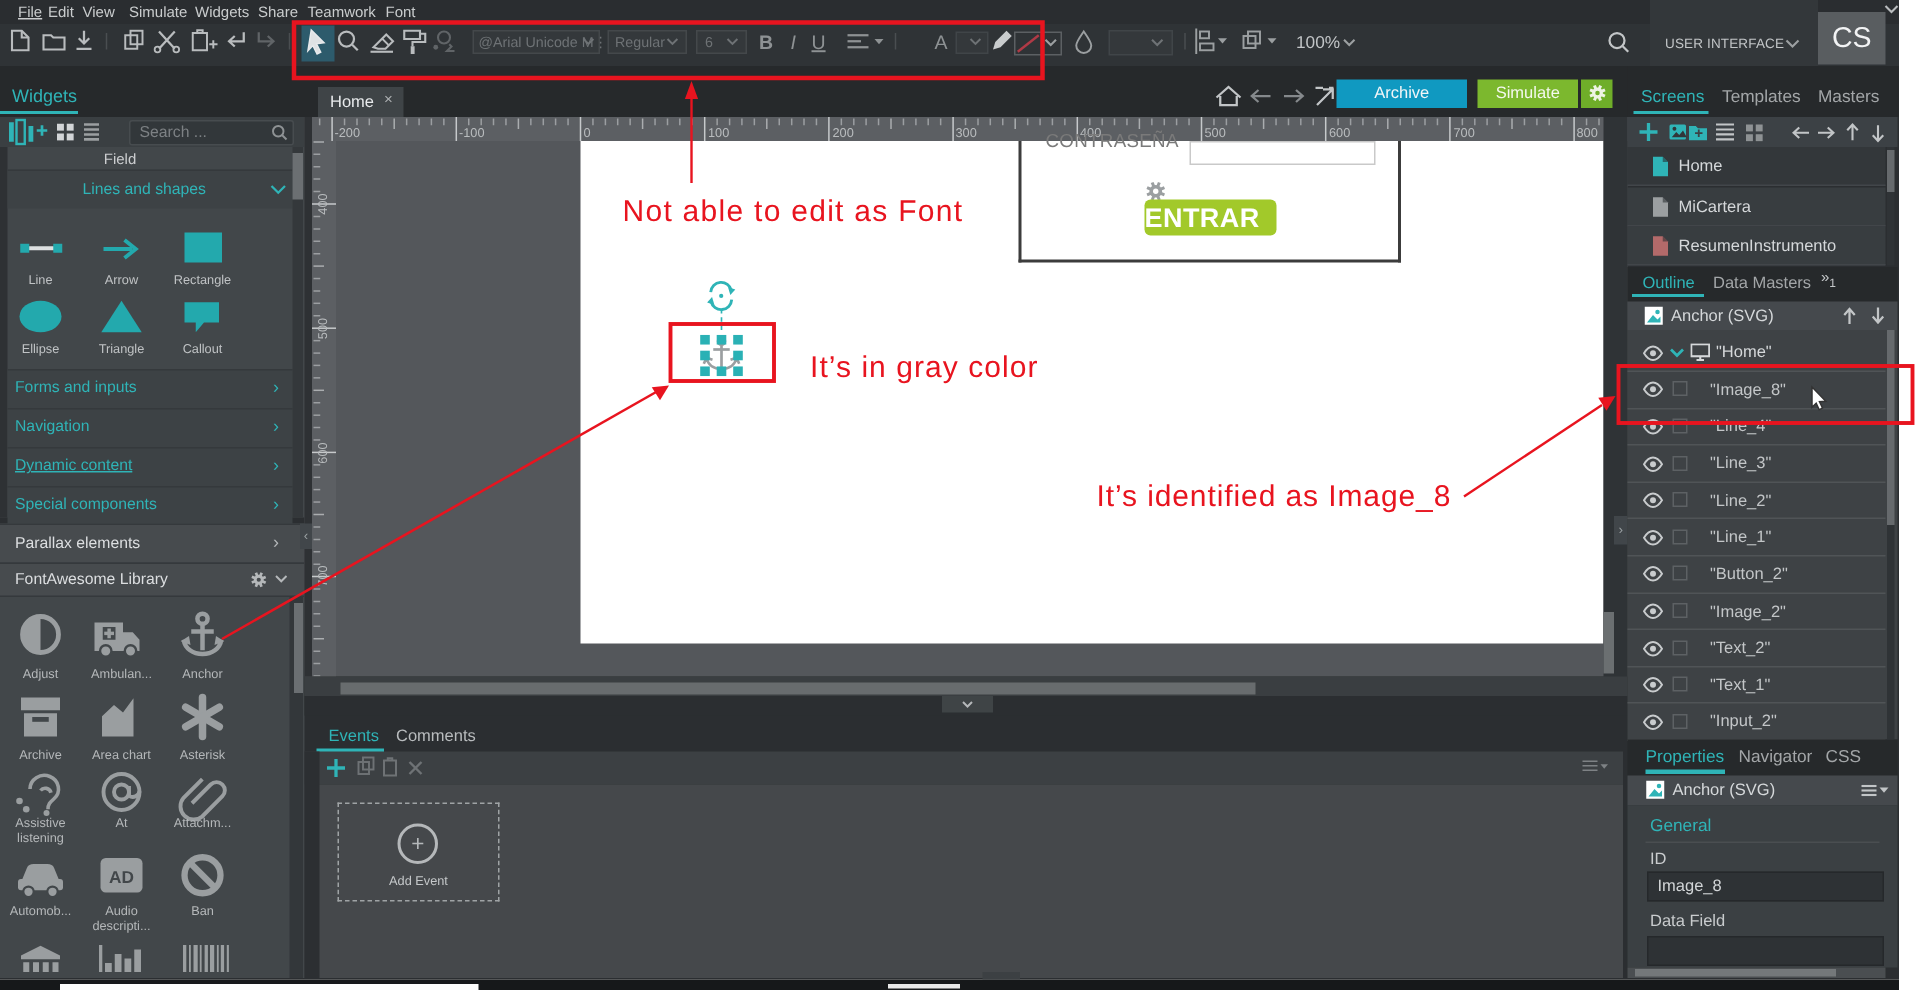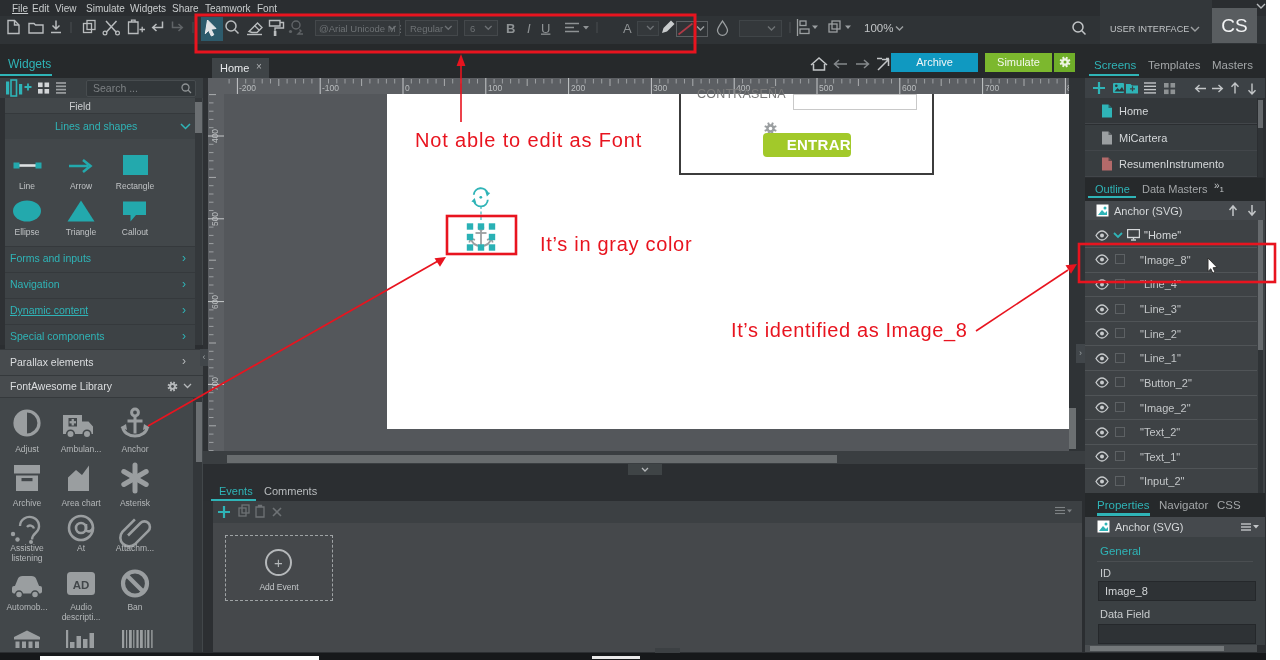--- a/index.html
+++ b/index.html
@@ -304,21 +304,21 @@
       <line x1="6" y1="6" x2="3.90" y2="10.97" stroke="#eef4e4" stroke-width="2"></line>
       <line x1="6" y1="6" x2="1.00" y2="8.03" stroke="#eef4e4" stroke-width="2"></line>
       <line x1="6" y1="6" x2="1.03" y2="3.90" stroke="#eef4e4" stroke-width="2"></line>
       <line x1="6" y1="6" x2="3.97" y2="1.00" stroke="#eef4e4" stroke-width="2"></line>
       <line x1="6" y1="6" x2="8.10" y2="1.03" stroke="#eef4e4" stroke-width="2"></line>
       <line x1="6" y1="6" x2="11.00" y2="3.97" stroke="#eef4e4" stroke-width="2"></line>
       <circle cx="6" cy="6" r="3.6" fill="#eef4e4"></circle>
       <circle cx="6" cy="6" r="1.5" fill="#6fae29"></circle>
     </svg>
   <div class="abs" style="left:203px;top:78px;width:882px;height:373px;background:#54575b;"></div>
-  <div class="abs" style="left:208px;top:78px;width:877px;height:16px;background:#5c5f63;overflow:hidden;padding-left:16px;"><svg width="877" height="16" viewBox="0 0 877 16" font-family="Liberation Sans">
+  <div class="abs" style="left:208px;top:78px;width:877px;height:16px;background:#5c5f63;overflow:hidden;"><svg width="877" height="16" viewBox="0 0 877 16" font-family="Liberation Sans">
         <line x1="5.1" y1="1" x2="5.1" y2="5.5" stroke="#9b9ea1"></line>
         <line x1="13.4" y1="0" x2="13.4" y2="16" stroke="#c6c9cb"></line>
         <line x1="21.7" y1="1" x2="21.7" y2="5.5" stroke="#9b9ea1"></line>
         <line x1="30.0" y1="1" x2="30.0" y2="5.5" stroke="#9b9ea1"></line>
         <line x1="38.2" y1="1" x2="38.2" y2="5.5" stroke="#9b9ea1"></line>
         <line x1="46.5" y1="1" x2="46.5" y2="5.5" stroke="#9b9ea1"></line>
         <line x1="54.8" y1="1" x2="54.8" y2="8" stroke="#aaadaf"></line>
         <line x1="63.1" y1="1" x2="63.1" y2="5.5" stroke="#9b9ea1"></line>
         <line x1="71.4" y1="1" x2="71.4" y2="5.5" stroke="#9b9ea1"></line>
         <line x1="79.6" y1="1" x2="79.6" y2="5.5" stroke="#9b9ea1"></line>
@@ -490,21 +490,21 @@
         <line x1="6.5" y1="6.5" x2="8.9" y2="12.3" stroke="#9b9fa1" stroke-width="2"></line>
         <line x1="6.5" y1="6.5" x2="4.1" y2="12.3" stroke="#9b9fa1" stroke-width="2"></line>
         <line x1="6.5" y1="6.5" x2="0.7" y2="8.9" stroke="#9b9fa1" stroke-width="2"></line>
         <line x1="6.5" y1="6.5" x2="0.7" y2="4.1" stroke="#9b9fa1" stroke-width="2"></line>
         <line x1="6.5" y1="6.5" x2="4.1" y2="0.7" stroke="#9b9fa1" stroke-width="2"></line>
         <line x1="6.5" y1="6.5" x2="8.9" y2="0.7" stroke="#9b9fa1" stroke-width="2"></line>
         <line x1="6.5" y1="6.5" x2="12.3" y2="4.1" stroke="#9b9fa1" stroke-width="2"></line>
         <circle cx="6.5" cy="6.5" r="4.2" fill="#9b9fa1"></circle>
         <circle cx="6.5" cy="6.5" r="1.8" fill="#fff"></circle>
       </svg></div>
-  <div class="abs" style="left:763px;top:133px;width:88px;height:24px;background:#a2c92a;border-radius:4px;color:#fff;font-size:15px;font-weight:bold;text-align:right;line-height:24px;letter-spacing:0.3px;">ENTRAR</div>
+  <div class="abs" style="left:763px;top:133px;width:88px;height:24px;background:#a2c92a;border-radius:4px;color:#fff;font-size:18px;font-weight:bold;text-align:left;line-height:24px;letter-spacing:0.3px;">ENTRAR</div>
   <svg class="abs" style="left:0;top:0;" width="1280" height="660" viewBox="0 0 1280 660">
       <g stroke="#9b9fa1" stroke-width="1.8" fill="none">
         <circle cx="481" cy="227.5" r="2.3"></circle>
         <line x1="481" y1="229.8" x2="481" y2="245.5"></line>
         <line x1="475.5" y1="233" x2="486.5" y2="233"></line>
         <path d="M471 238.5 c1 5 5 7.5 10 7.5 c5 0 9-2.5 10-7.5 M471 238.5 l-1.8 4 M471 238.5 l4 1.3 M491 238.5 l1.8 4 M491 238.5 l-4 1.3"></path>
       </g>
       <line x1="481" y1="206" x2="481" y2="221" stroke="#2fb4b7" stroke-width="1.1" stroke-dasharray="3,2.5"></line>
       <path d="M473.8 194.8 A7 7 0 0 1 487.6 193.6" fill="none" stroke="#2fb4b7" stroke-width="1.9"></path>
       <path d="M485.3 191.3 l4.9 1.7 -3.3 3.6 z" fill="#2fb4b7"></path>

